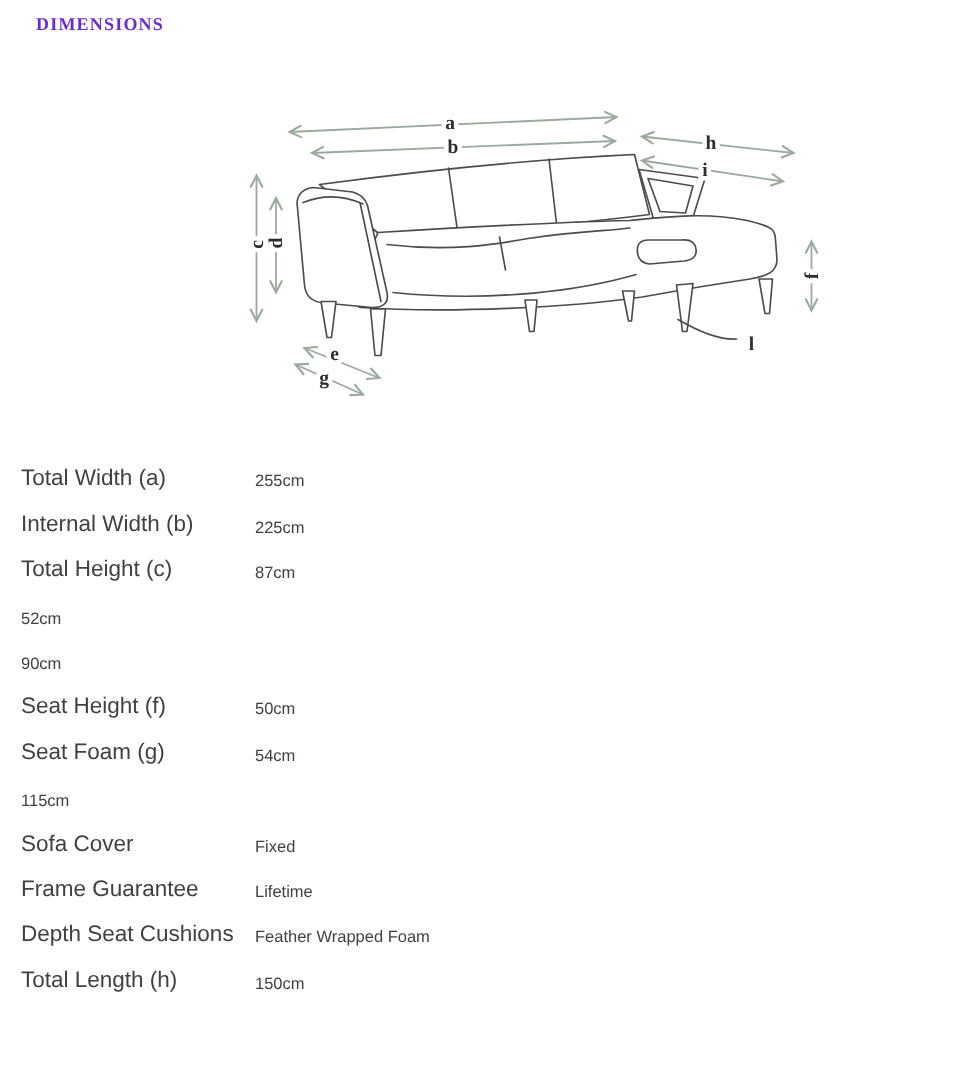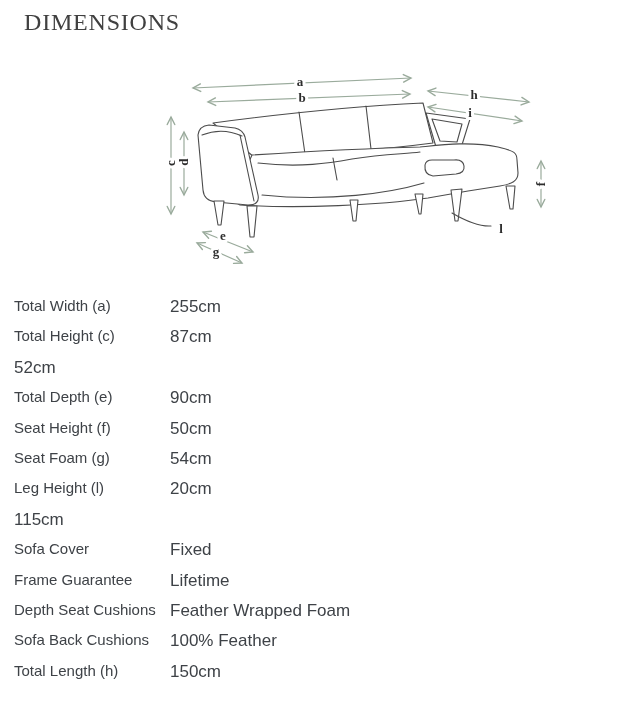--- a/index.html
+++ b/index.html
@@ -8,24 +8,24 @@
     background: #ffffff;
     font-family: "Liberation Sans", sans-serif;
     overflow: hidden;
     position: relative;
   }
   .page { position: absolute; inset: 0; width: 636px; height: 720px; }
   .page-title {
     position: absolute;
     top: 9px; left: 24px;
     font-family: "Liberation Serif", serif;
-    font-size: 24px;
-    font-weight: 400;
+    font-size: 12px;
+    font-weight: 700;
     letter-spacing: 0.8px;
-    color: #404040;
+    color: #6d28d9;
   }
   .diagram-wrap { position: absolute; top: 55px; left: 0; width: 636px; height: 242px; }
   .dim-line { stroke: #9aab9c; stroke-width: 1.2; fill: none; }
   .sofa-line { stroke: #4c4c4c; stroke-width: 1.1; fill: none; stroke-linecap: round; stroke-linejoin: round; }
   .sofa-fill { stroke: #4c4c4c; stroke-width: 1.1; fill: #ffffff; stroke-linejoin: round; }
   .dim-label {
     font-family: "Liberation Serif", serif;
     font-size: 13px;
     font-weight: 700;
     fill: #2d2d2d;
@@ -34,31 +34,31 @@
     stroke: #ffffff;
     stroke-width: 6px;
     stroke-linejoin: round;
   }
   .specs {
     position: absolute;
     top: 297px; left: 14px; right: 0;
   }
   .spec-row {
     display: flex;
-    align-items: flex-start;
+    align-items: flex-end;
     height: 30.4px;
   }
   .spec-label {
     width: 156px;
     flex: 0 0 156px;
     font-size: 15px;
     color: #3e4247;
   }
   .spec-value {
-    font-size: 17px;
+    font-size: 11px;
     color: #3e4247;
   }
 </style>
 </head>
 <body>
 
 <div class="page">
 
   <div class="page-title">DIMENSIONS</div>
 
@@ -129,73 +129,68 @@
     </svg>
   </div>
 
   <div class="specs">
 
       <div class="spec-row">
         <div class="spec-label">Total Width (a)</div>
         <div class="spec-value">255cm</div>
       </div>
 
+      <div class="spec-row">
+        <div class="spec-label">Internal Width (b)</div>
+        <div class="spec-value">225cm</div>
+      </div>
 
       <div class="spec-row">
         <div class="spec-label">Total Height (c)</div>
         <div class="spec-value">87cm</div>
       </div>
 
       <div class="spec-row">
         <div class="spec-value">52cm</div>
       </div>
 
       <div class="spec-row">
-        <div class="spec-label">Total Depth (e)</div>
         <div class="spec-value">90cm</div>
       </div>
 
       <div class="spec-row">
         <div class="spec-label">Seat Height (f)</div>
         <div class="spec-value">50cm</div>
       </div>
 
       <div class="spec-row">
         <div class="spec-label">Seat Foam (g)</div>
         <div class="spec-value">54cm</div>
       </div>
 
-      <div class="spec-row">
-        <div class="spec-label">Leg Height (l)</div>
-        <div class="spec-value">20cm</div>
-      </div>
 
       <div class="spec-row">
         <div class="spec-value">115cm</div>
       </div>
 
       <div class="spec-row">
         <div class="spec-label">Sofa Cover</div>
         <div class="spec-value">Fixed</div>
       </div>
 
       <div class="spec-row">
         <div class="spec-label">Frame Guarantee</div>
         <div class="spec-value">Lifetime</div>
       </div>
 
       <div class="spec-row">
         <div class="spec-label">Depth Seat Cushions</div>
         <div class="spec-value">Feather Wrapped Foam</div>
       </div>
 
-      <div class="spec-row">
-        <div class="spec-label">Sofa Back Cushions</div>
-        <div class="spec-value">100% Feather</div>
-      </div>
 
       <div class="spec-row">
         <div class="spec-label">Total Length (h)</div>
         <div class="spec-value">150cm</div>
       </div>
     </div>
 
 </div>
 
 </body></html>

